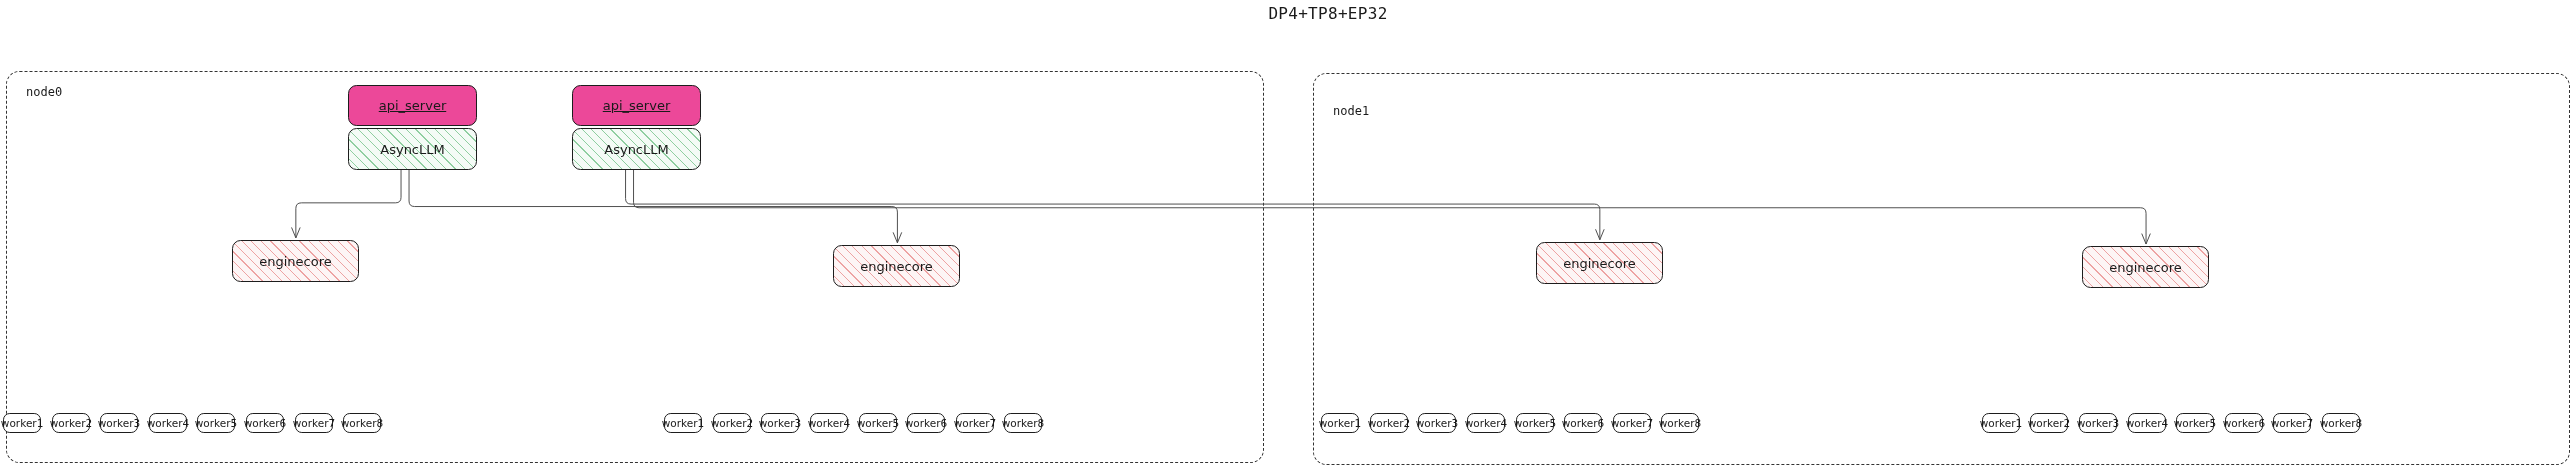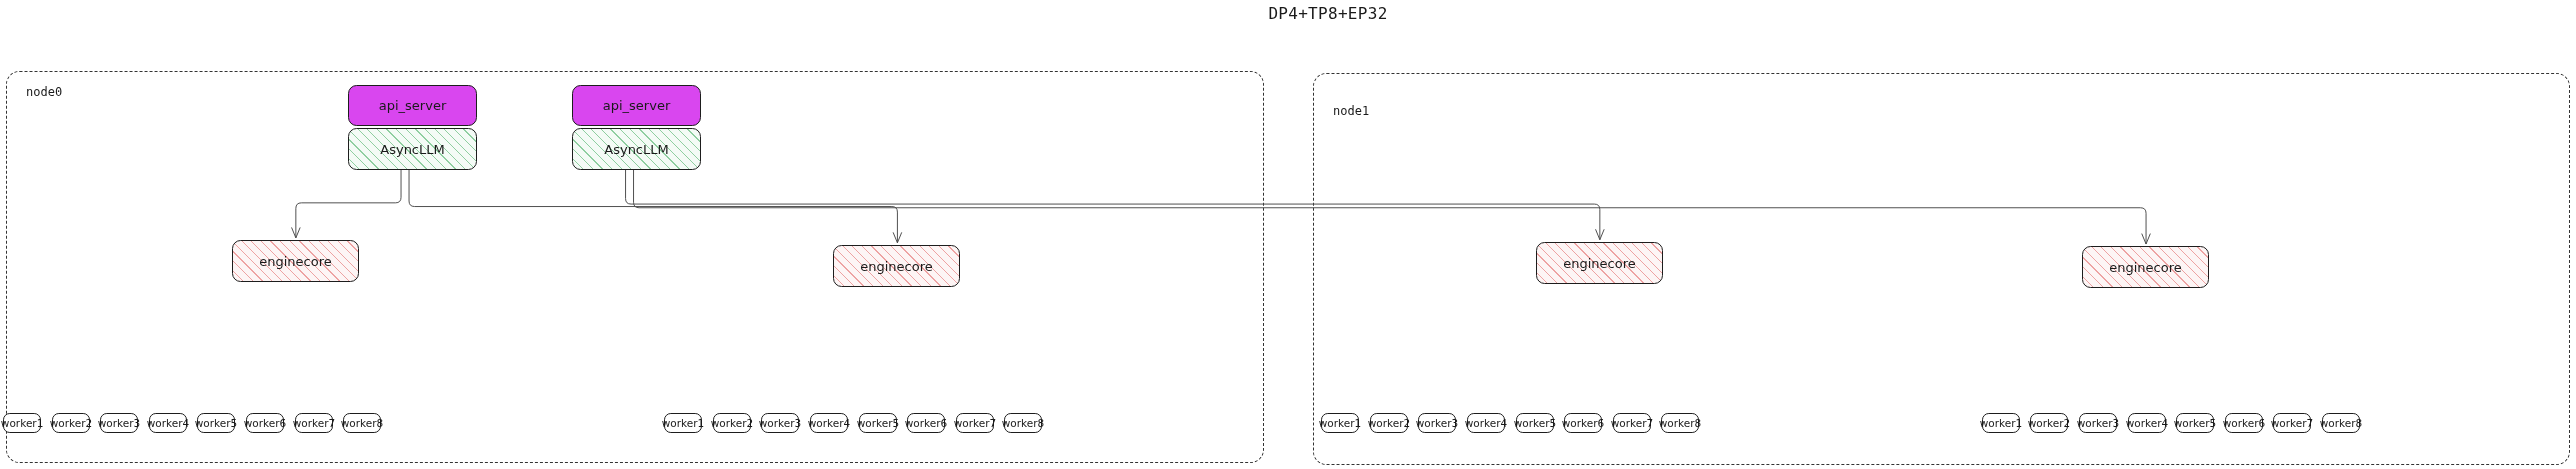--- a/index.html
+++ b/index.html
@@ -64,21 +64,22 @@
     align-items: center;
     justify-content: center;
     font-size: 13px;
     color: #1a1a1a;
     background: #ffffff;
     white-space: nowrap;
   }
   .box .box-text { position: relative; z-index: 2; }
 
   .box-api {
-    background: #d946ef;
+    background: #ec4899;
+    text-decoration: underline;
   }
 
   
   .box-async {
     background-color: #f4fbf6;
     background-image: repeating-linear-gradient(
         45deg,
         rgba(60,170,90,0.55) 0px,
         rgba(60,170,90,0.55) 0.9px,
         rgba(0,0,0,0) 0.9px,

